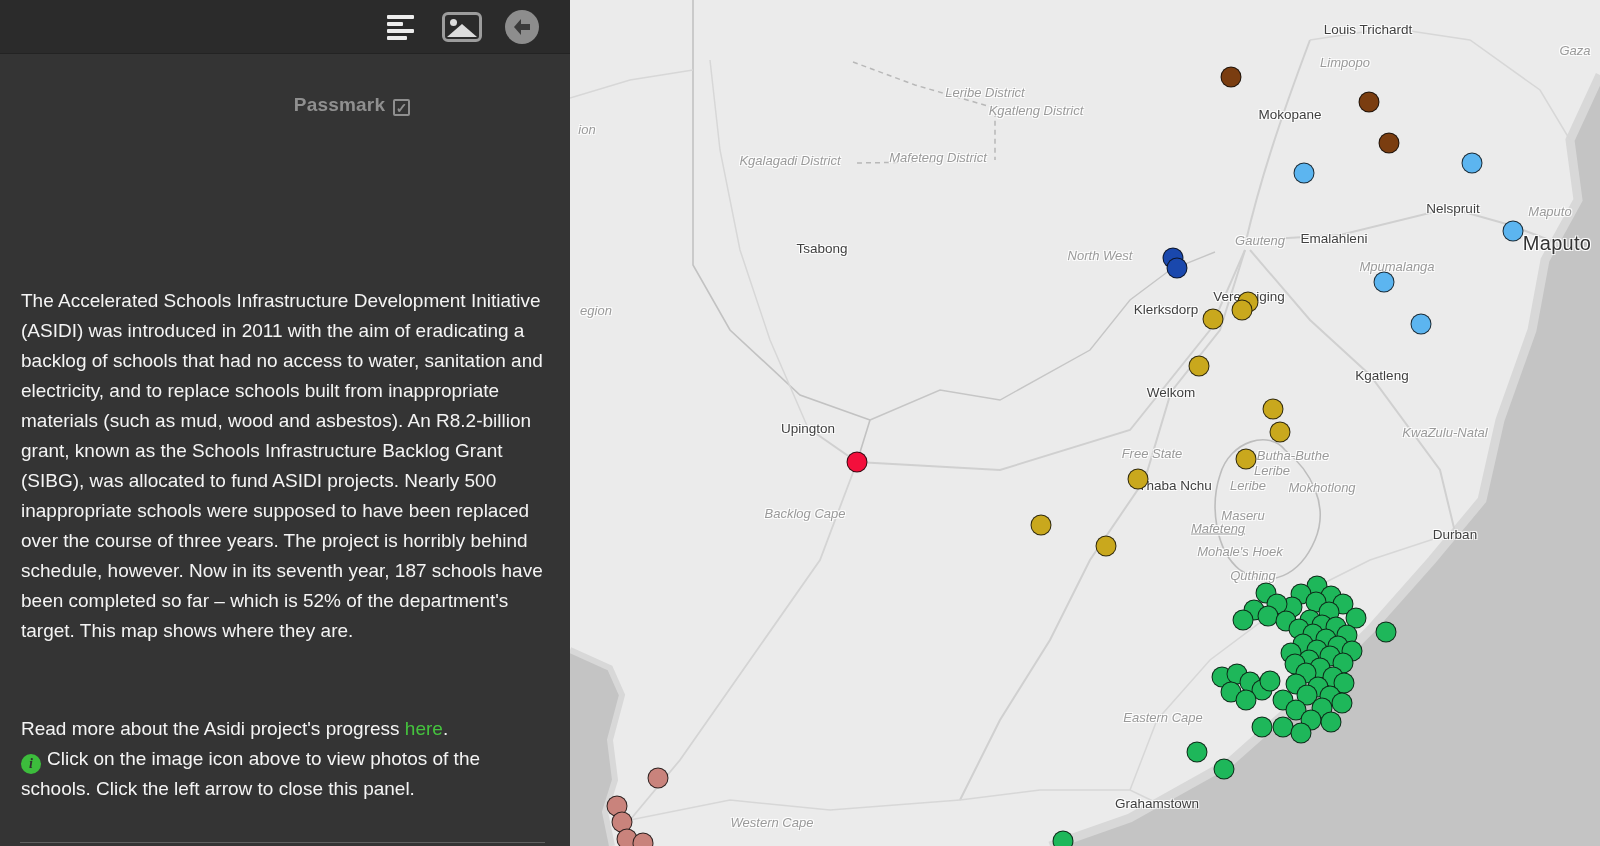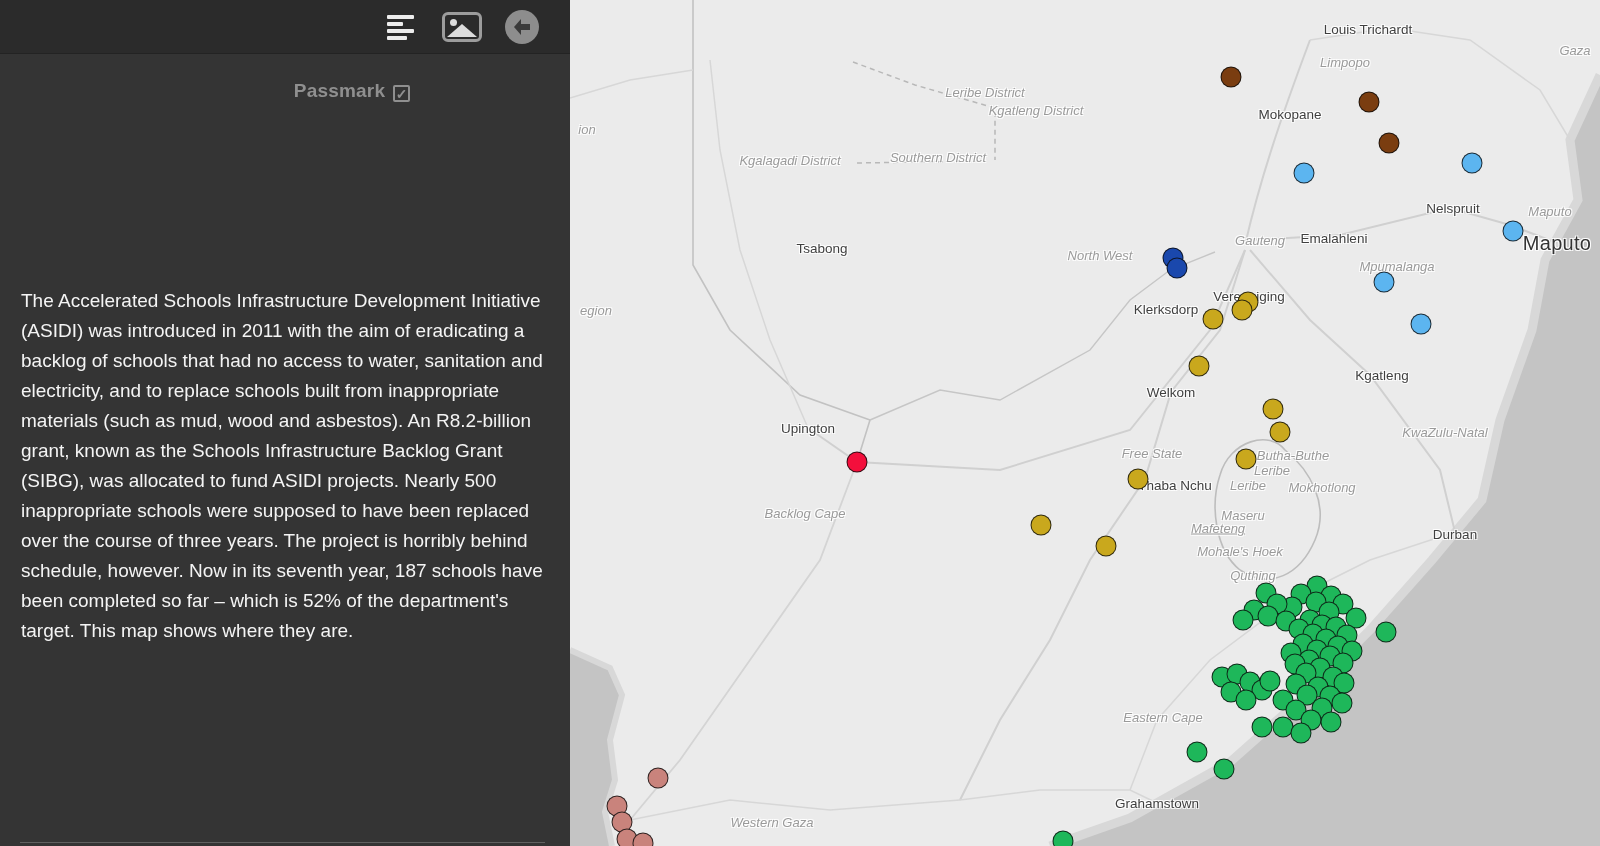--- a/index.html
+++ b/index.html
@@ -22,21 +22,21 @@
   .align-icon i:nth-child(3){ width:27px; }
   .align-icon i:nth-child(4){ width:20px; }
   .image-icon { width:40px; height:30px; border:3px solid #9c9c9c; border-radius:6px; position:relative; overflow:hidden; }
   .image-icon .sun { position:absolute; left:5px; top:4px; width:7px; height:7px; border-radius:50%; background:#dcdcdc; }
   .image-icon .mtn { position:absolute; left:2px; bottom:2px; width:0; height:0;
                      border-left:15px solid transparent; border-right:15px solid transparent;
                      border-bottom:13px solid #dcdcdc; }
   .arrow-circle { width:34px; height:34px; border-radius:50%; background:#8d8d8d; position:relative; }
   .arrow-circle svg { position:absolute; left:7px; top:8px; }
 
-  .passmark { position:absolute; top:80px; left:0; width:664px; text-align:center;
+  .passmark { position:absolute; top:94px; left:0; width:664px; text-align:center;
               color:#8f8f8f; font-weight:bold; font-size:19px; letter-spacing:.2px;padding-left:40px; }
   .passmark .box { display:inline-block; width:17px; height:17px; border:2px solid #8f8f8f;
                    border-radius:2px; margin-left:8px; vertical-align:-2px; position:relative;
                    font-size:14px; line-height:14px; color:#8f8f8f; text-align:center; font-weight:bold; }
 
   .title { position:absolute; left:21px; top:176px; width:510px; color:#f2f2f2;
            font-size:33px; font-weight:bold; line-height:1.27; letter-spacing:.2px; }
   .body-text { position:absolute; left:21px; top:286px; width:532px; color:#f4f4f4;
                font-size:19px; line-height:30px; }
   .read-more { position:absolute; left:21px; top:714px; width:532px; color:#f4f4f4;
@@ -110,38 +110,38 @@
       <span class="lbl town" style="left: 238px; top: 428px;">Upington</span>
       <span class="lbl town" style="left: 605px; top: 485px;">Thaba Nchu</span>
       <span class="lbl town" style="left: 885px; top: 534px;">Durban</span>
       <span class="lbl town" style="left: 587px; top: 803px;">Grahamstown</span>
       <span class="lbl town big" style="left: 987px; top: 243px;">Maputo</span>
       <span class="lbl region" style="left: 775px; top: 62px;">Limpopo</span>
       <span class="lbl region" style="left: 1005px; top: 50px;">Gaza</span>
       <span class="lbl region" style="left: 415px; top: 92px;">Leribe District</span>
       <span class="lbl region" style="left: 466px; top: 110px;">Kgatleng District</span>
       <span class="lbl region" style="left: 220px; top: 160px;">Kgalagadi District</span>
-      <span class="lbl region" style="left: 368px; top: 157px;">Southern District</span>
+      <span class="lbl region" style="left: 368px; top: 157px;">Mafeteng District</span>
       <span class="lbl region" style="left: 530px; top: 255px;">North West</span>
       <span class="lbl region" style="left: 690px; top: 240px;">Gauteng</span>
       <span class="lbl region" style="left: 827px; top: 266px;">Mpumalanga</span>
       <span class="lbl region" style="left: 980px; top: 211px;">Maputo</span>
       <span class="lbl region" style="left: 582px; top: 453px;">Free State</span>
       <span class="lbl region" style="left: 875px; top: 432px;">KwaZulu-Natal</span>
       <span class="lbl region" style="left: 723px; top: 455px;">Butha-Buthe</span>
       <span class="lbl region" style="left: 702px; top: 470px;">Leribe</span>
       <span class="lbl region" style="left: 678px; top: 485px;">Leribe</span>
       <span class="lbl region" style="left: 752px; top: 487px;">Mokhotlong</span>
       <span class="lbl region" style="left: 673px; top: 515px; text-align: right;">Maseru</span>
       <span class="lbl region" style="left: 648px; top: 528px; text-decoration: underline;">Mafeteng</span>
       <span class="lbl region" style="left: 670px; top: 551px;">Mohale's Hoek</span>
       <span class="lbl region" style="left: 683px; top: 575px;">Quthing</span>
       <span class="lbl region" style="left: 235px; top: 513px;">Backlog Cape</span>
       <span class="lbl region" style="left: 593px; top: 717px;">Eastern Cape</span>
-      <span class="lbl region" style="left: 202px; top: 822px;">Western Gaza</span>
+      <span class="lbl region" style="left: 202px; top: 822px;">Western Cape</span>
       <span class="lbl region" style="left: 17px; top: 129px;">ion</span>
       <span class="lbl region" style="left: 26px; top: 310px;">egion</span>
     </div>
   <div id="map-dots">
       <div class="dot" style="left: 661px; top: 77px; background: rgb(122, 61, 16);"></div>
       <div class="dot" style="left: 799px; top: 102px; background: rgb(122, 61, 16);"></div>
       <div class="dot" style="left: 819px; top: 143px; background: rgb(122, 61, 16);"></div>
       <div class="dot" style="left: 902px; top: 163px; background: rgb(92, 181, 240);"></div>
       <div class="dot" style="left: 734px; top: 173px; background: rgb(92, 181, 240);"></div>
       <div class="dot" style="left: 943px; top: 231px; background: rgb(92, 181, 240);"></div>
@@ -251,16 +251,18 @@
     </button>
   </div>
 
   <div class="passmark">
     <span>Passmark</span><span class="box">✓</span>
   </div>
 
 
   <p class="body-text">The Accelerated Schools Infrastructure Development Initiative (ASIDI) was introduced in 2011 with the aim of eradicating a backlog of schools that had no access to water, sanitation and electricity, and to replace schools built from inappropriate materials (such as mud, wood and asbestos). An R8.2-billion grant, known as the Schools Infrastructure Backlog Grant (SIBG), was allocated to fund ASIDI projects. Nearly 500 inappropriate schools were supposed to have been replaced over the course of three years. The project is horribly behind schedule, however. Now in its seventh year, 187 schools have been completed so far – which is 52% of the department's target. This map shows where they are.</p>
 
-
+  <p class="read-more"><span>Read more about the Asidi project's progress </span><a>here</a><span>.</span></p>
+
+  <p class="info-para"><span class="info-badge">i</span><span>Click on the image icon above to view photos of the schools. Click the left arrow to close this panel.</span></p>
 
   <div class="panel-divider"></div>
 </div>
 
 </body></html>

